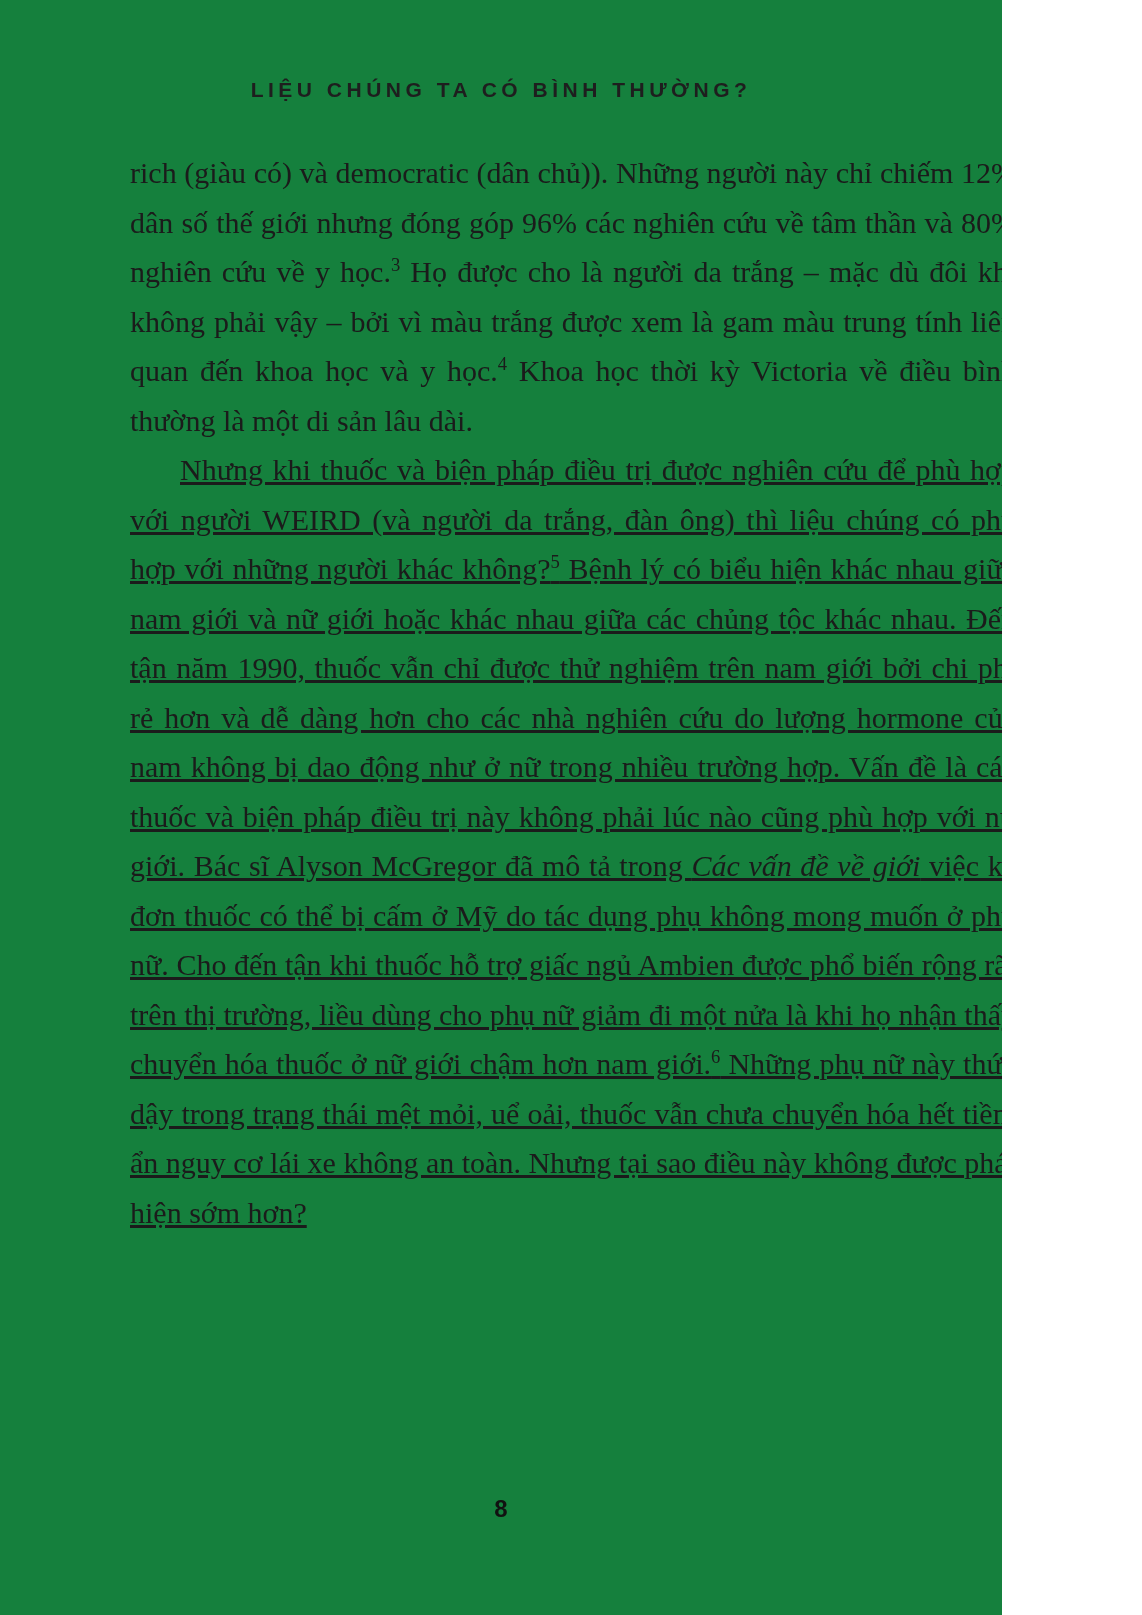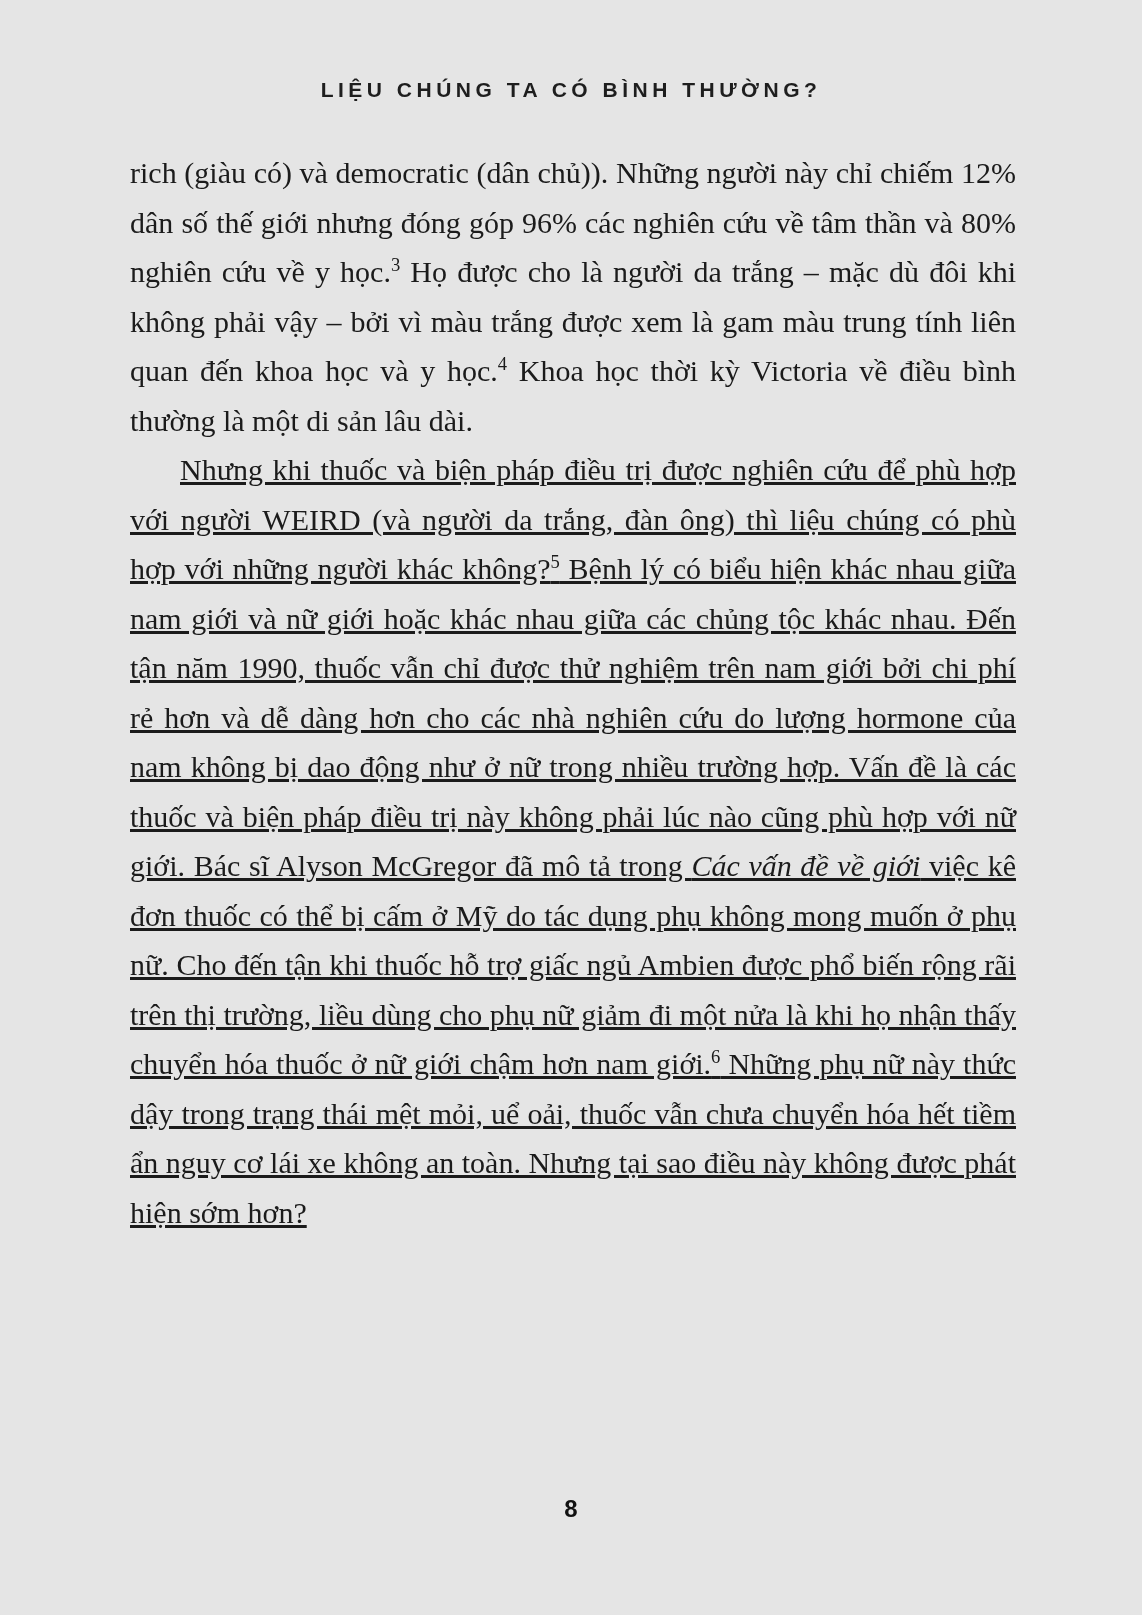--- a/index.html
+++ b/index.html
@@ -2,23 +2,23 @@
 <html><head>
 <meta charset="utf-8">
 <style>
   html, body {
     margin: 0;
     padding: 0;
     background: #ffffff;
   }
   .page {
     position: relative;
-    width: 1142px;
+    width: 1002px;
     height: 1615px;
-    background: #e5e5e5;
+    background: #15803d;
     color: #1b1b1b;
     overflow: hidden;
   }
   .running-head {
     position: absolute;
     top: 78px;
     left: 0;
     width: 100%;
     text-align: center;
     font-family: "Liberation Sans", sans-serif;

